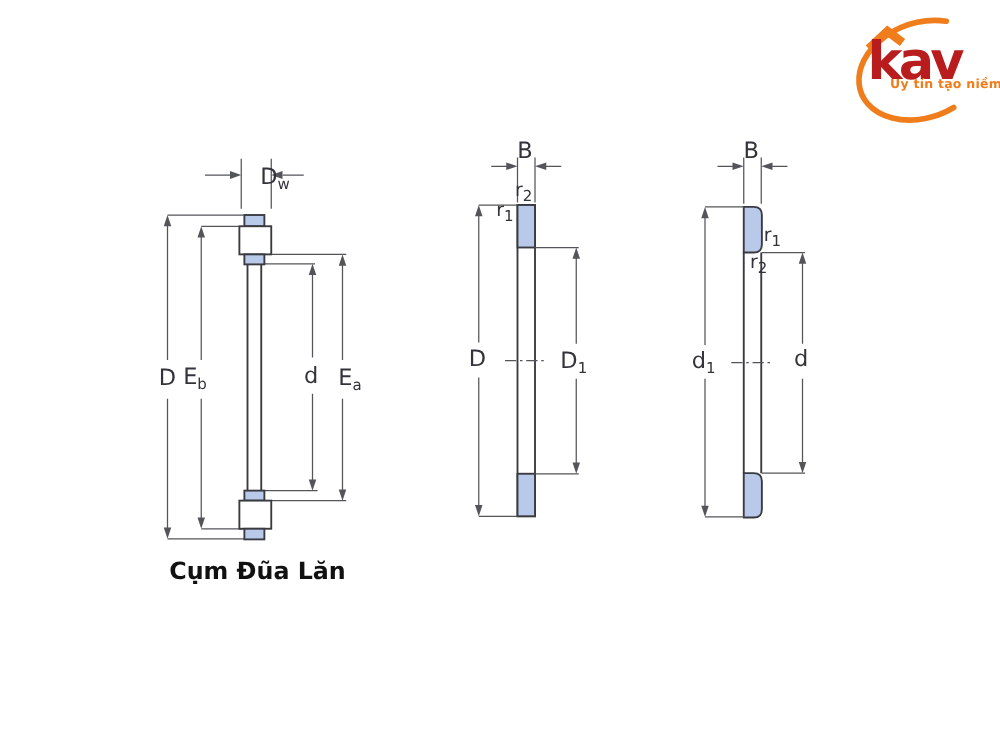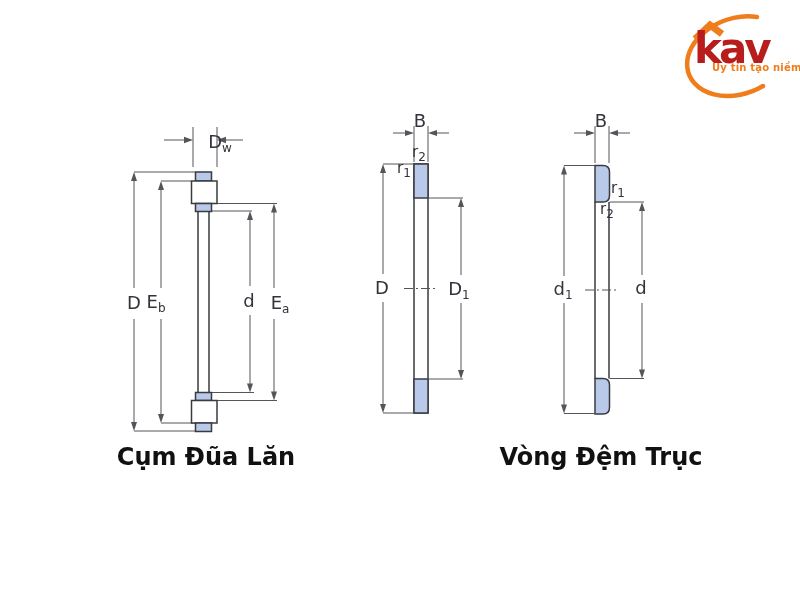--- a/index.html
+++ b/index.html
@@ -9,21 +9,21 @@
   }
   .stage svg{position:absolute;left:0;top:0;}
   .lbl{
     position:absolute;transform:translate(-50%,-50%);
     font-size:18px;color:#33343b;white-space:nowrap;line-height:1;
   }
   .lbl.small{font-size:15px;text-align:right;}
   .lbl sub{font-size:12px;vertical-align:-4px;line-height:1;}
   .caption{
     position:absolute;transform:translate(-50%,-50%);
-    font-size:24px;font-weight:bold;color:#111111;white-space:nowrap;
+    font-size:19px;font-weight:bold;color:#111111;white-space:nowrap;
   }
   .brand-name{
     position:absolute;left:694px;top:27px;
     font-size:42px;line-height:44px;font-weight:bold;letter-spacing:-3px;
     color:#b91c1c;
   }
   .brand-tagline{
     position:absolute;left:712px;top:62px;
     font-size:10px;font-weight:bold;letter-spacing:0.2px;
     color:#ef7d1c;white-space:nowrap;
@@ -172,18 +172,17 @@
   <span class="lbl" style="left:382px;top:288px"><span>D</span></span>
   <span class="lbl" style="left:459px;top:290px"><span>D</span><sub>1</sub></span>
 
   <span class="lbl" style="left:601px;top:121px"><span>B</span></span>
   <span class="lbl small" style="left:618px;top:190px"><span>r</span><sub>1</sub></span>
   <span class="lbl small" style="left:607px;top:211px"><span>r</span><sub>2</sub></span>
   <span class="lbl" style="left:563px;top:290px"><span>d</span><sub>1</sub></span>
   <span class="lbl" style="left:641px;top:288px"><span>d</span></span>
 
   <span class="caption" style="left:206px;top:457px">Cụm Đũa Lăn</span>
-  <span class="caption" style="left:601px;top:457px">Vòng Đệm Trục</span>
 
   <span class="brand-name">kav</span>
   <span class="brand-tagline">Uy tín tạo niềm tin</span>
 
 </div>
 
 </body></html>

